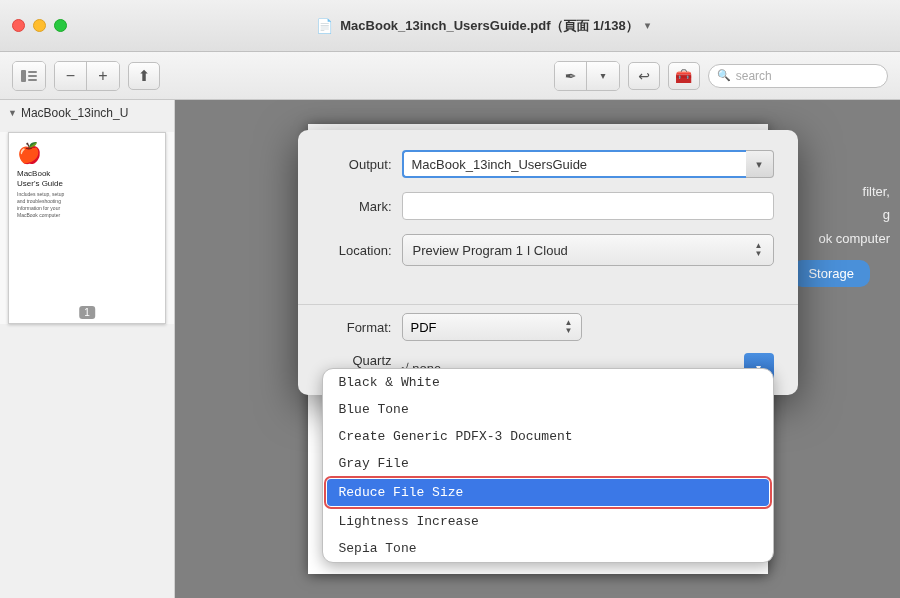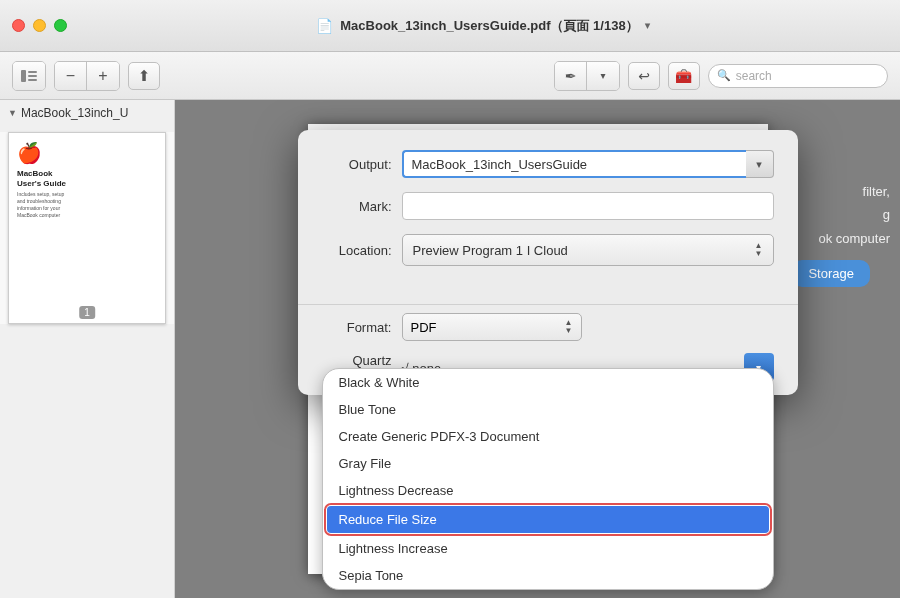--- a/index.html
+++ b/index.html
@@ -180,21 +180,21 @@
       padding: 8px;
     }
     .preview-apple-logo {
       font-size: 20px;
       display: block;
       text-align: left;
       margin-bottom: 4px;
     }
     .preview-title-text {
       font-size: 8px;
-      font-weight: bold;
+      font-weight: normal;
       color: #222;
       line-height: 1.2;
     }
     .preview-body-text {
       font-size: 5px;
       color: #555;
       line-height: 1.4;
       margin-top: 3px;
     }
     .page-number-badge {
@@ -404,24 +404,25 @@
     }
 
     
     .dropdown-menu {
       position: absolute;
       left: 24px;
       right: 24px;
       top: 238px;
       background: white;
       border: 1px solid #c0c0c0;
-      border-radius: 17px;
+      border-radius: 11px;
       box-shadow: 0 4px 15px rgba(0,0,0,0.3);
       z-index: 100;
       overflow: hidden;
+      font-family: Liberation Mono, monospace;
     }
     .dropdown-item {
       padding: 6px 16px;
       font-size: 13px;
       color: #333;
       cursor: pointer;
     }
     .dropdown-item.selected {
       background: #3b78e7;
       color: white;
@@ -605,21 +606,20 @@
           <div style="position:absolute; right:24px; top:0; width:30px; height:28px; background:linear-gradient(to bottom, #4a8fe0, #2e6ec4); border-radius:4px; display:flex; align-items:center; justify-content:center; cursor:pointer;">
             <span style="color:white; font-size:10px;">▾</span>
           </div>
         </div>
 
         <div class="dropdown-menu">
           <div class="dropdown-item">Black &amp; White</div>
           <div class="dropdown-item">Blue Tone</div>
           <div class="dropdown-item">Create Generic PDFX-3 Document</div>
           <div class="dropdown-item">Gray File</div>
-          <div class="dropdown-item">Lightness Decrease</div>
           <div class="dropdown-item selected">Reduce File Size</div>
           <div class="dropdown-item">Lightness Increase</div>
           <div class="dropdown-item">Sepia Tone</div>
         </div>
 
       </div>
     </div>
 
   </div>
 </div>

